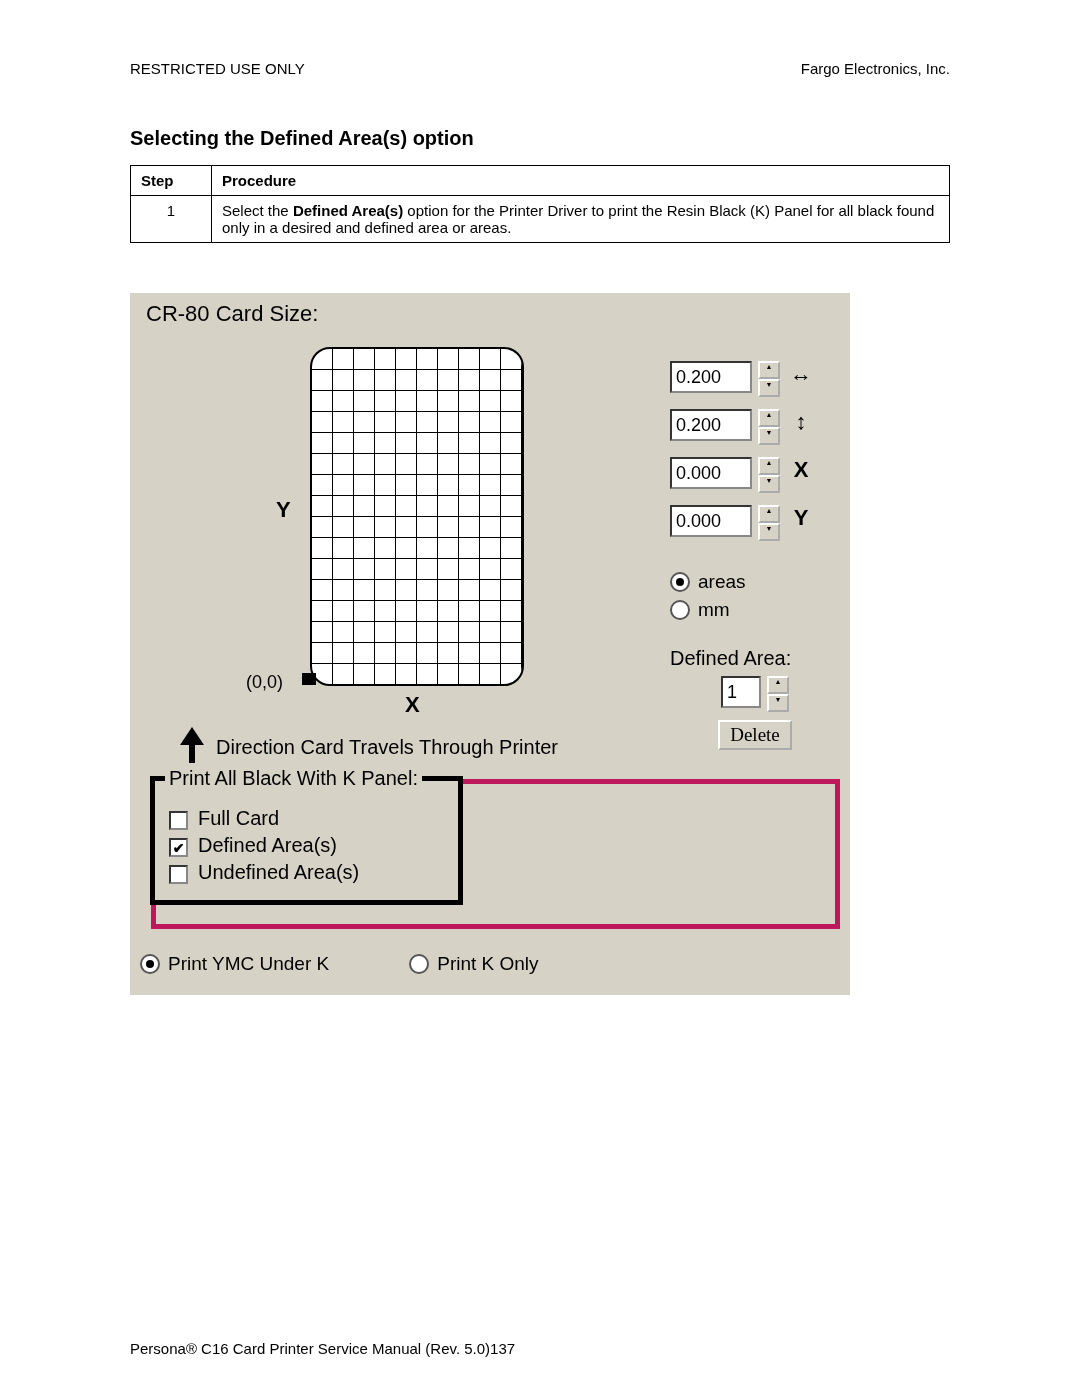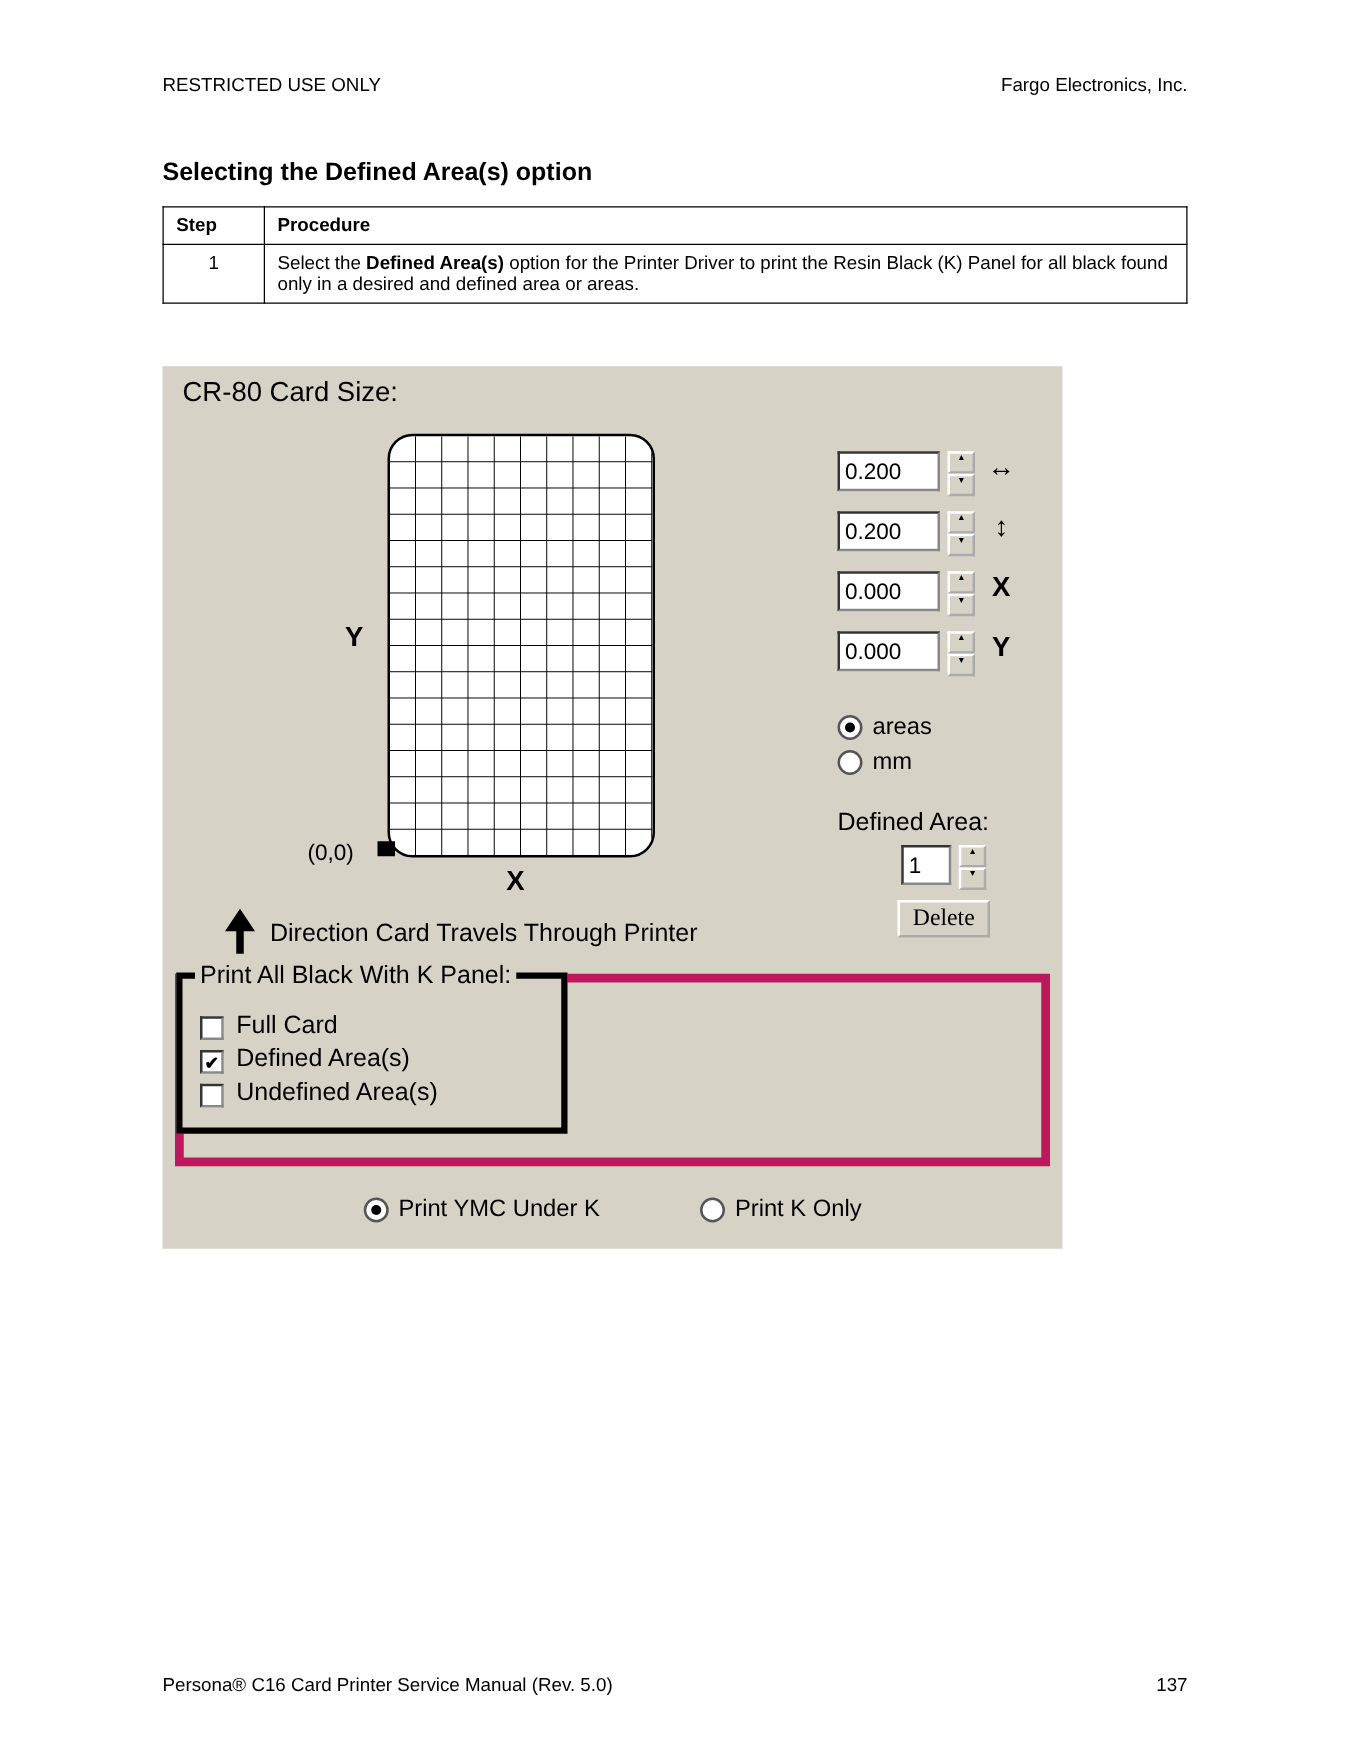--- a/index.html
+++ b/index.html
@@ -231,24 +231,25 @@
     padding: 2px 10px;
     font-size: 19px;
     font-family: Liberation Serif, serif;
     cursor: pointer;
   }
 
   .fieldset-wrap {
     margin-top: 12px;
   }
   .fieldset-outer {
-    border: 7px solid #be185d;
+    border: 5px solid #be185d;
     padding: 0;
     position: relative;
     height: 140px;
+    margin-left: 11px;
   }
   .fieldset-legend {
     position: absolute;
     top: -14px;
     left: 10px;
     background: #d6d2c6;
     padding: 0 4px;
     font-size: 20px;
   }
   .inner-box {
@@ -274,33 +275,31 @@
     background: #fff;
     display: inline-flex;
     align-items: center;
     justify-content: center;
     font-size: 14px;
     font-weight: bold;
   }
 
   .bottom-radios {
     display: flex;
-    justify-content: center;
     gap: 80px;
     margin-top: 18px;
     font-size: 20px;
   }
 
   .footer {
     position: absolute;
     bottom: 40px;
     left: 130px;
     right: 130px;
     display: flex;
-    justify-content: space-between;
     font-size: 15px;
   }
 </style>
 </head>
 <body>
 
 <div class="page">
 
   <div class="hdr">
     <span>RESTRICTED USE ONLY</span>

